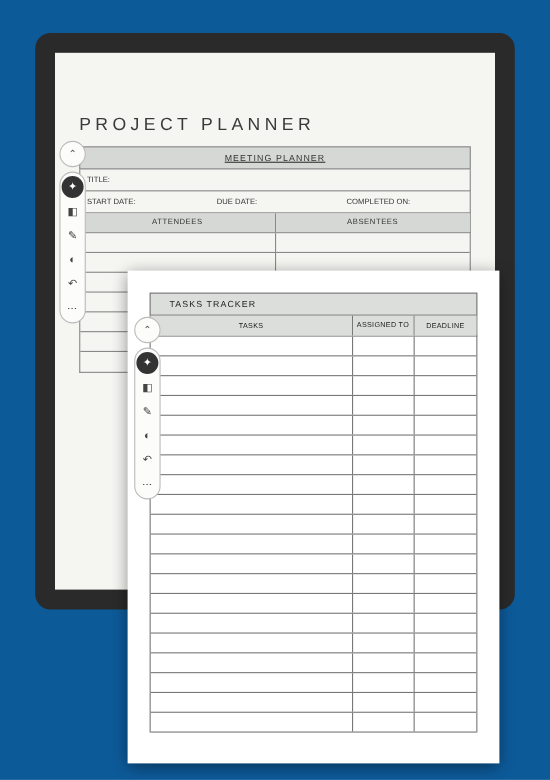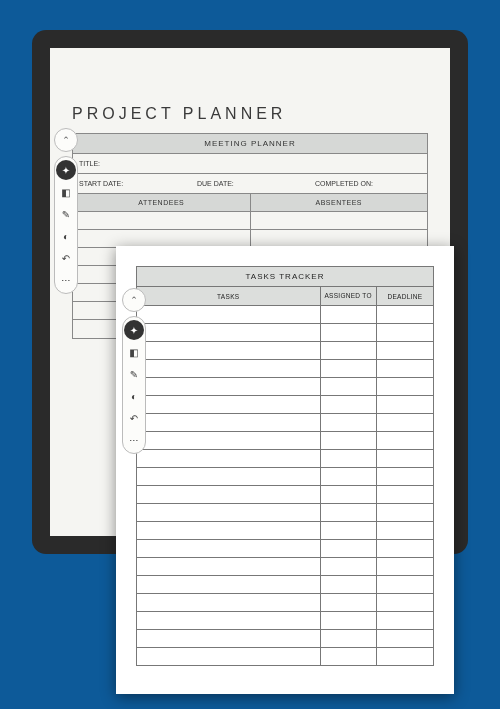--- a/index.html
+++ b/index.html
@@ -36,20 +36,21 @@
     margin-bottom: 10px;
   }
   .sec-header {
     background: #d6d8d6;
     border: 1px solid #888;
     text-align: center;
     font-size: 8px;
     letter-spacing: 1px;
     padding: 5px 0;
     color: #333;
+    text-decoration: underline;
   }
   .title-row {
     border: 1px solid #888;
     border-top: none;
     font-size: 7px;
     padding: 6px 6px;
     color: #333;
   }
   .date-row {
     border: 1px solid #888;
@@ -149,24 +150,24 @@
     z-index: 10;
   }
   .sheet-inner {
     padding: 20px 20px 0 20px;
     position: relative;
     height: 100%;
   }
   .tracker-head {
     background: #dcdedc;
     border: 1px solid #777;
-    text-align: center;
+    text-align: left;
     font-size: 8px;
     letter-spacing: 1px;
-    padding: 5px 0;
+    padding: 5px 17px;
     color: #222;
   }
   .tracker-cols {
     display: flex;
     border: 1px solid #777;
     border-top: none;
   }
   .tracker-cols > div {
     background: #dcdedc;
     text-align: center;

